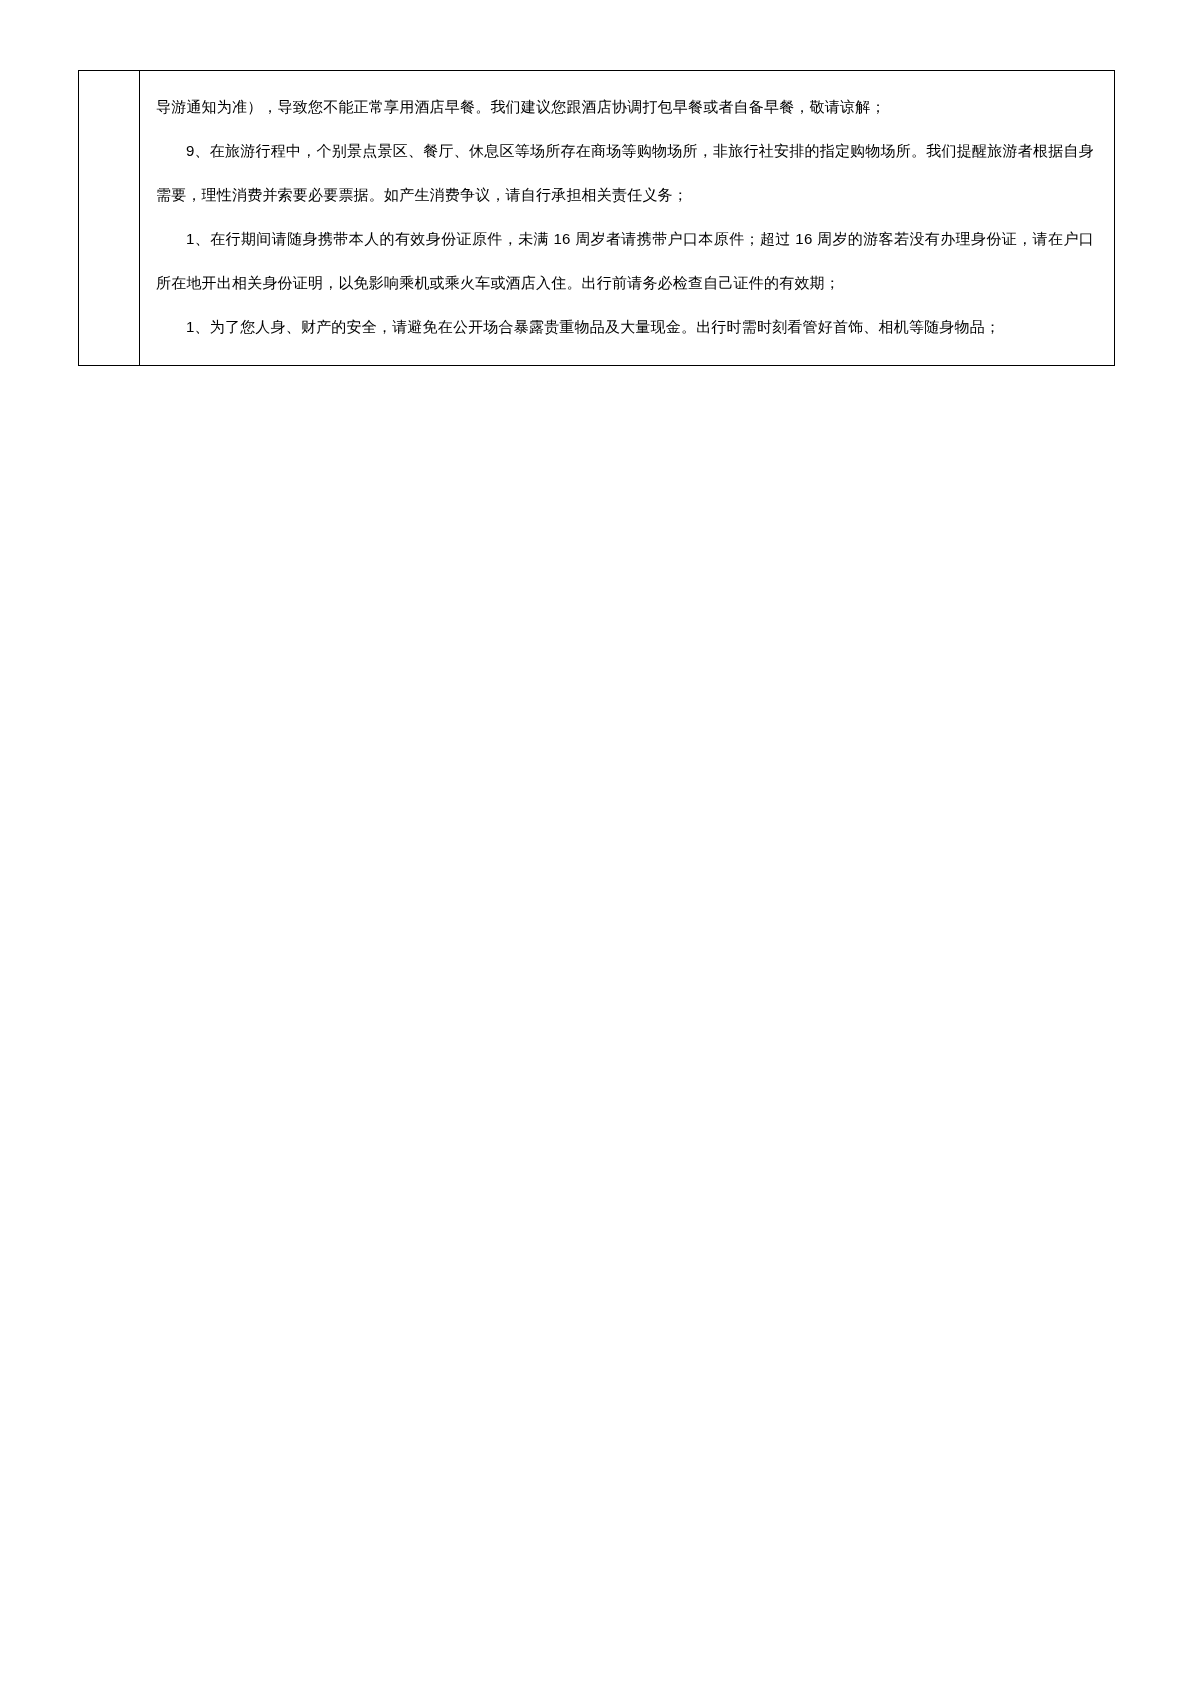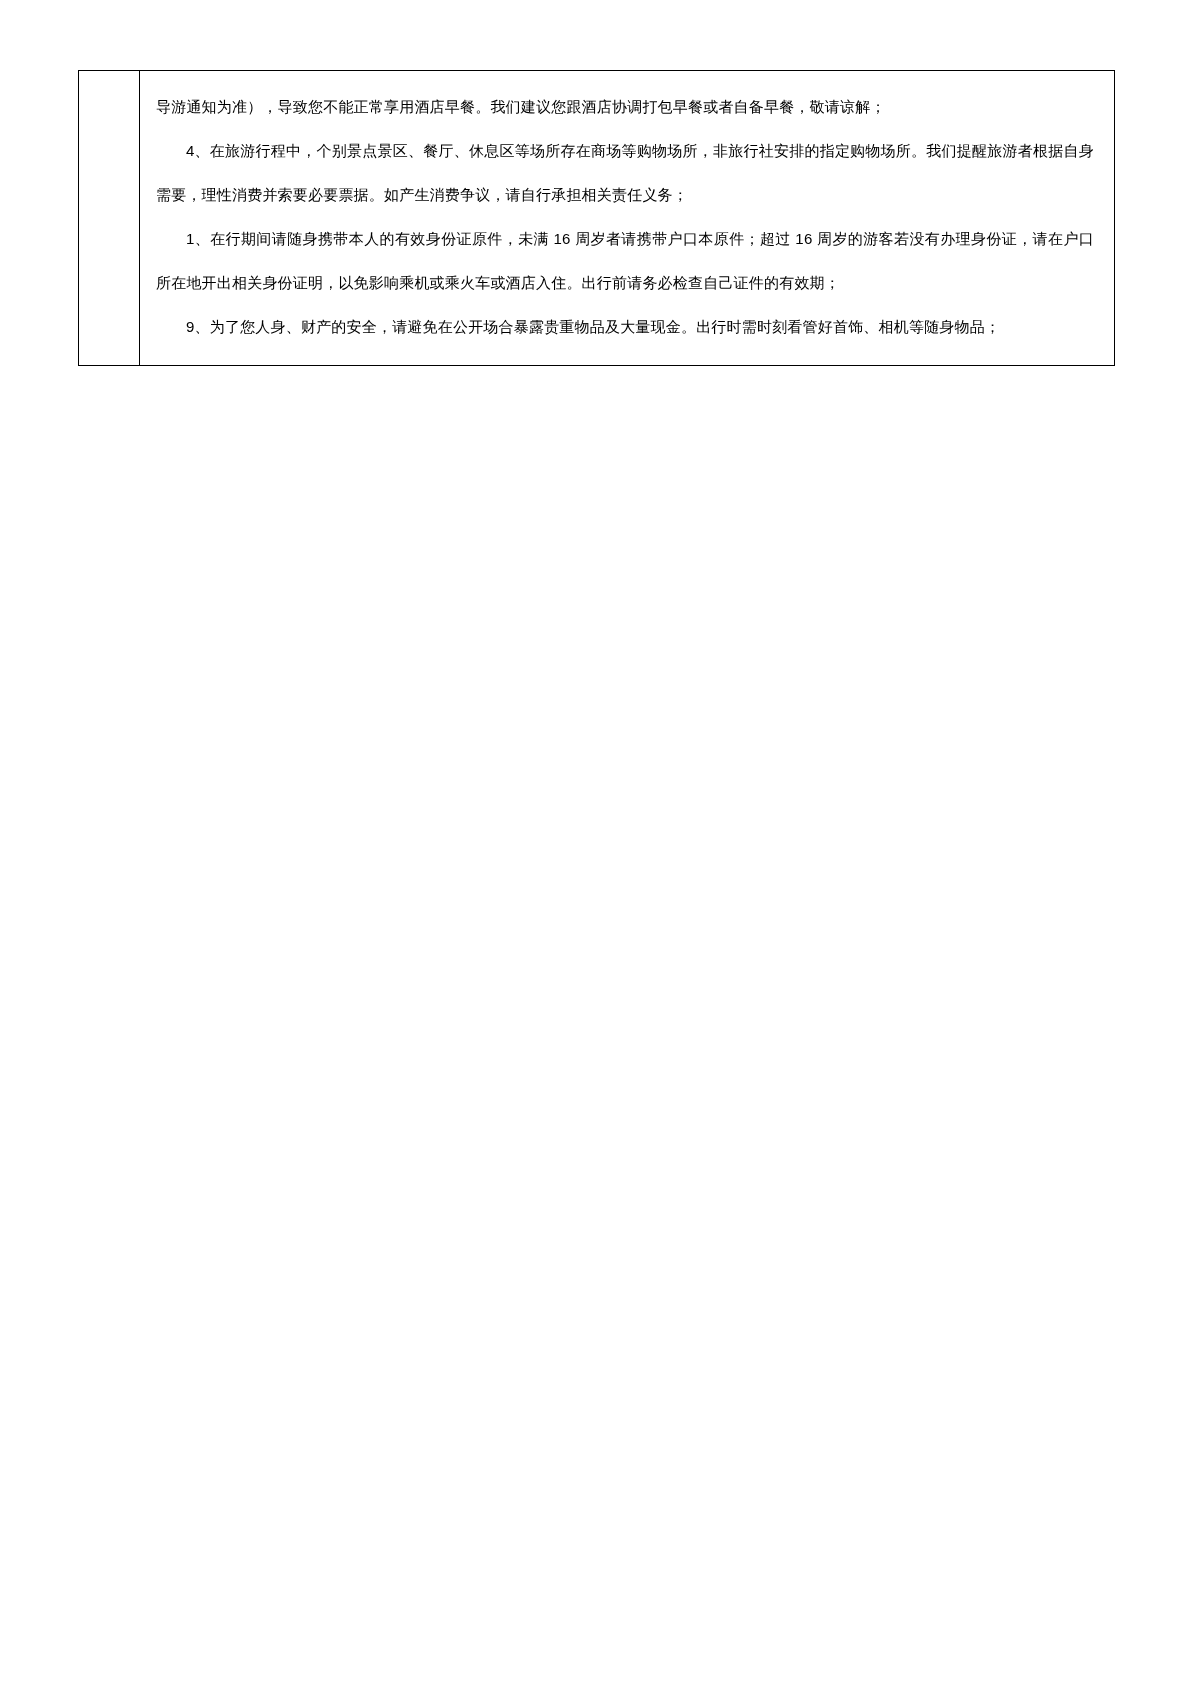--- a/index.html
+++ b/index.html
@@ -71,22 +71,22 @@
 
   <table class="doc-table">
     <tbody>
       <tr>
         <td class="col-label">
           <div></div>
         </td>
         <td class="col-body">
           <div class="body-cell">
             <p class="para">导游通知为准），导致您不能正常享用酒店早餐。我们建议您跟酒店协调打包早餐或者自备早餐，敬请谅解；</p>
-            <p class="para indent">4、在旅游行程中，个别景点景区、餐厅、休息区等场所存在商场等购物场所，非旅行社安排的指定购物场所。我们提醒旅游者根据自身需要，理性消费并索要必要票据。如产生消费争议，请自行承担相关责任义务；</p>
+            <p class="para indent">9、在旅游行程中，个别景点景区、餐厅、休息区等场所存在商场等购物场所，非旅行社安排的指定购物场所。我们提醒旅游者根据自身需要，理性消费并索要必要票据。如产生消费争议，请自行承担相关责任义务；</p>
             <p class="para indent">1、在行期间请随身携带本人的有效身份证原件，未满 16 周岁者请携带户口本原件；超过 16 周岁的游客若没有办理身份证，请在户口所在地开出相关身份证明，以免影响乘机或乘火车或酒店入住。出行前请务必检查自己证件的有效期；</p>
-            <p class="para indent">9、为了您人身、财产的安全，请避免在公开场合暴露贵重物品及大量现金。出行时需时刻看管好首饰、相机等随身物品；</p>
+            <p class="para indent">1、为了您人身、财产的安全，请避免在公开场合暴露贵重物品及大量现金。出行时需时刻看管好首饰、相机等随身物品；</p>
           </div>
         </td>
       </tr>
     </tbody>
   </table>
 
 </div>
 
 </body></html>

